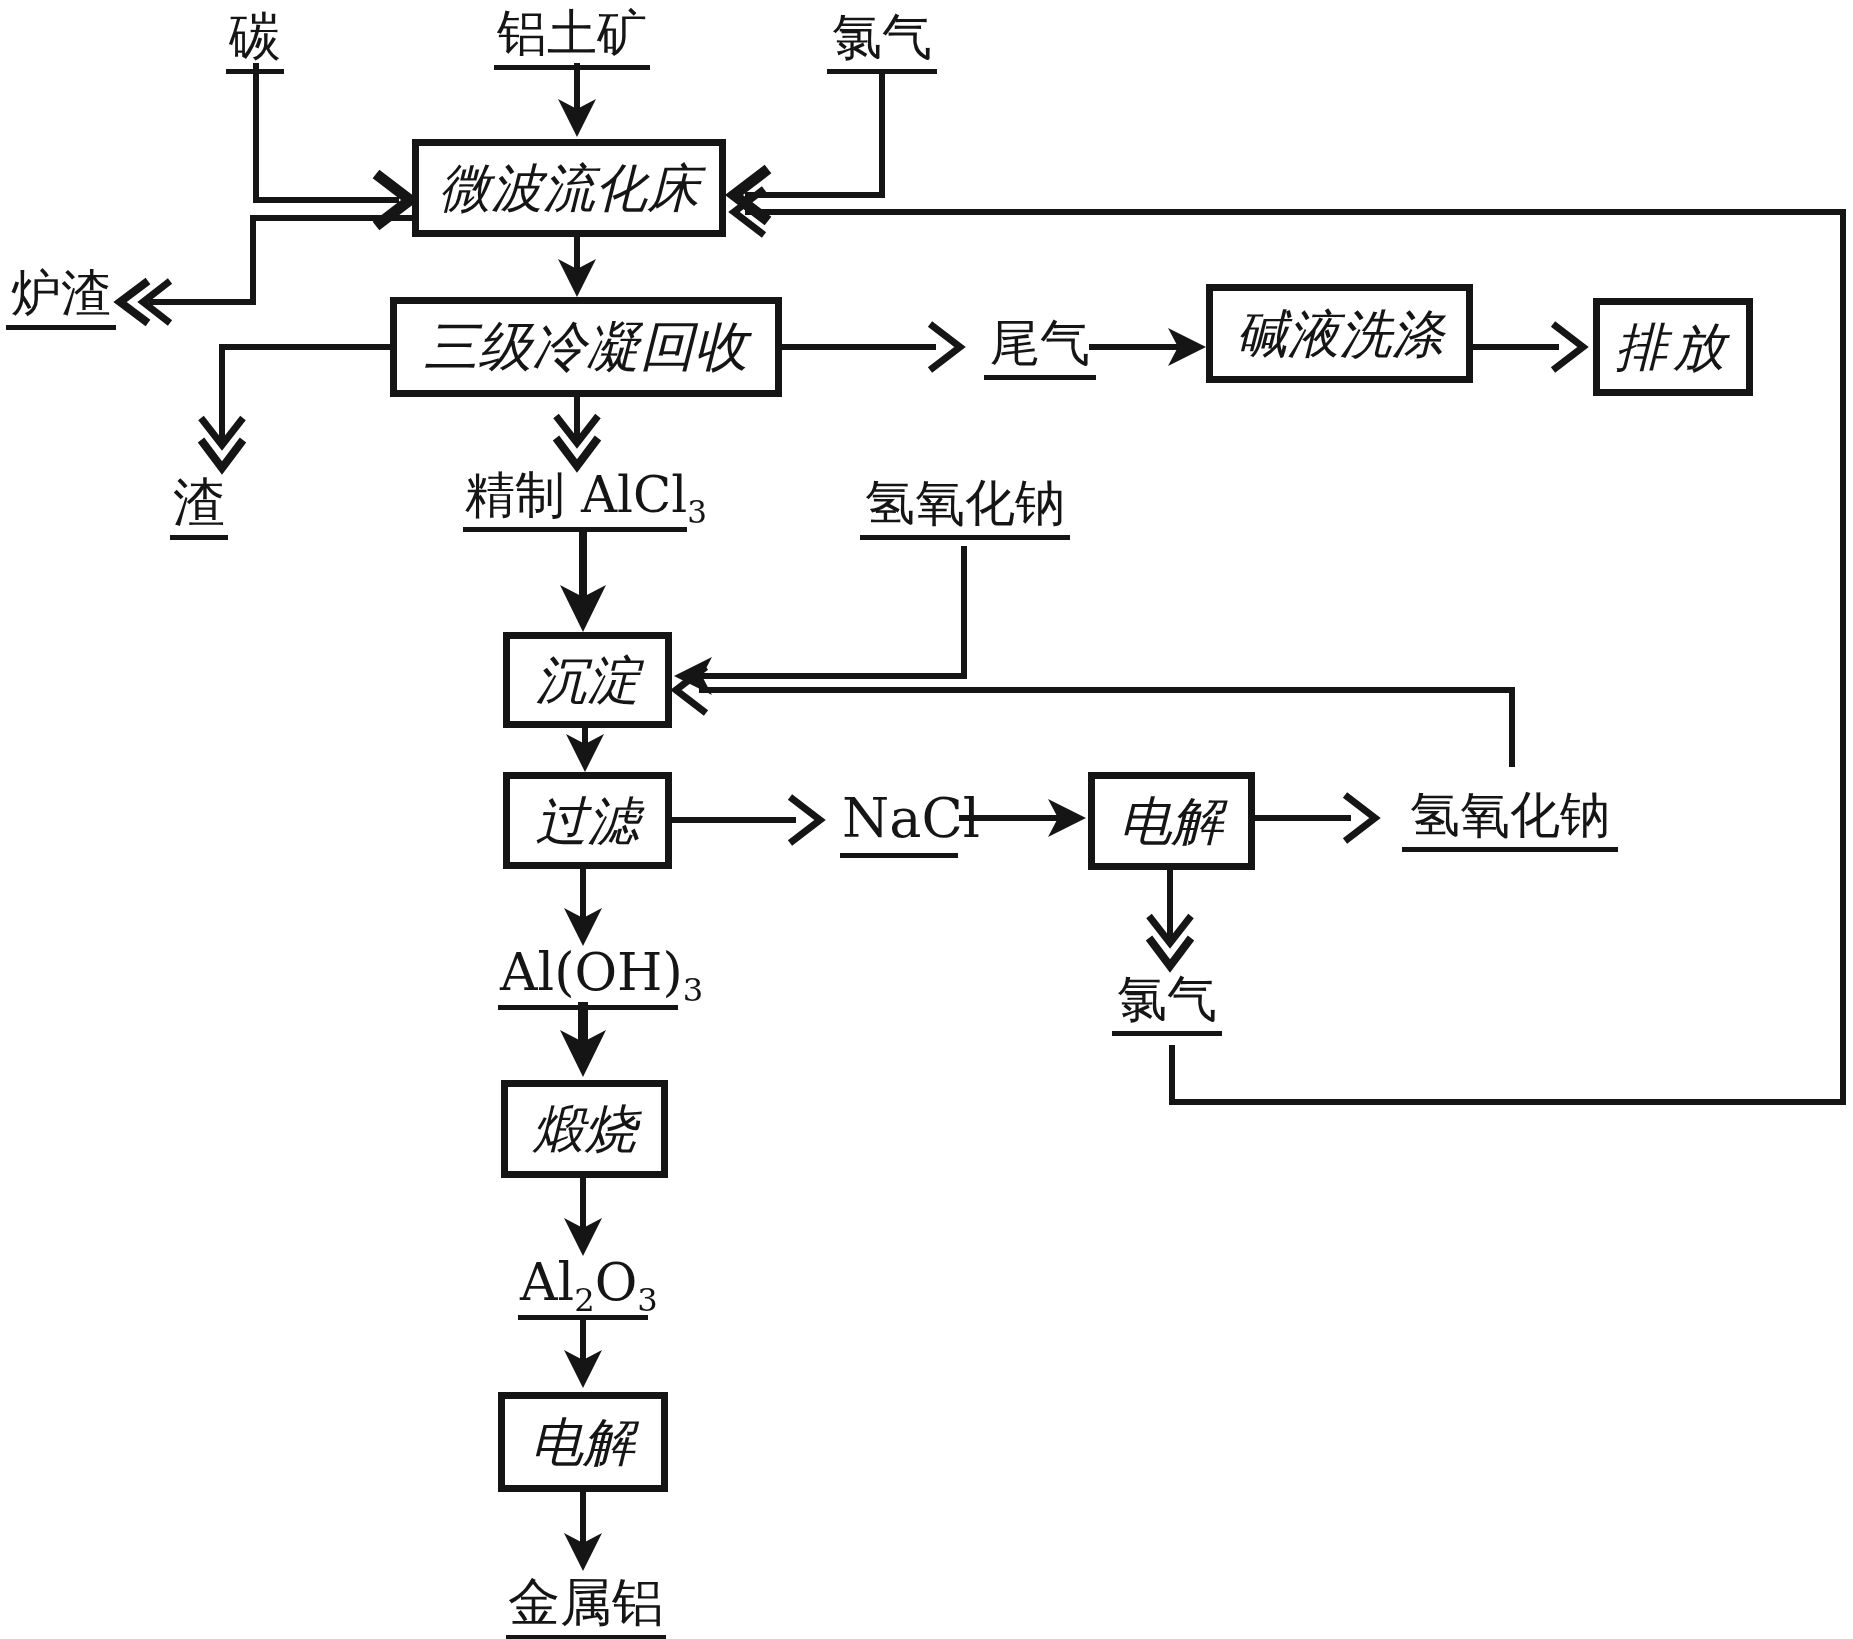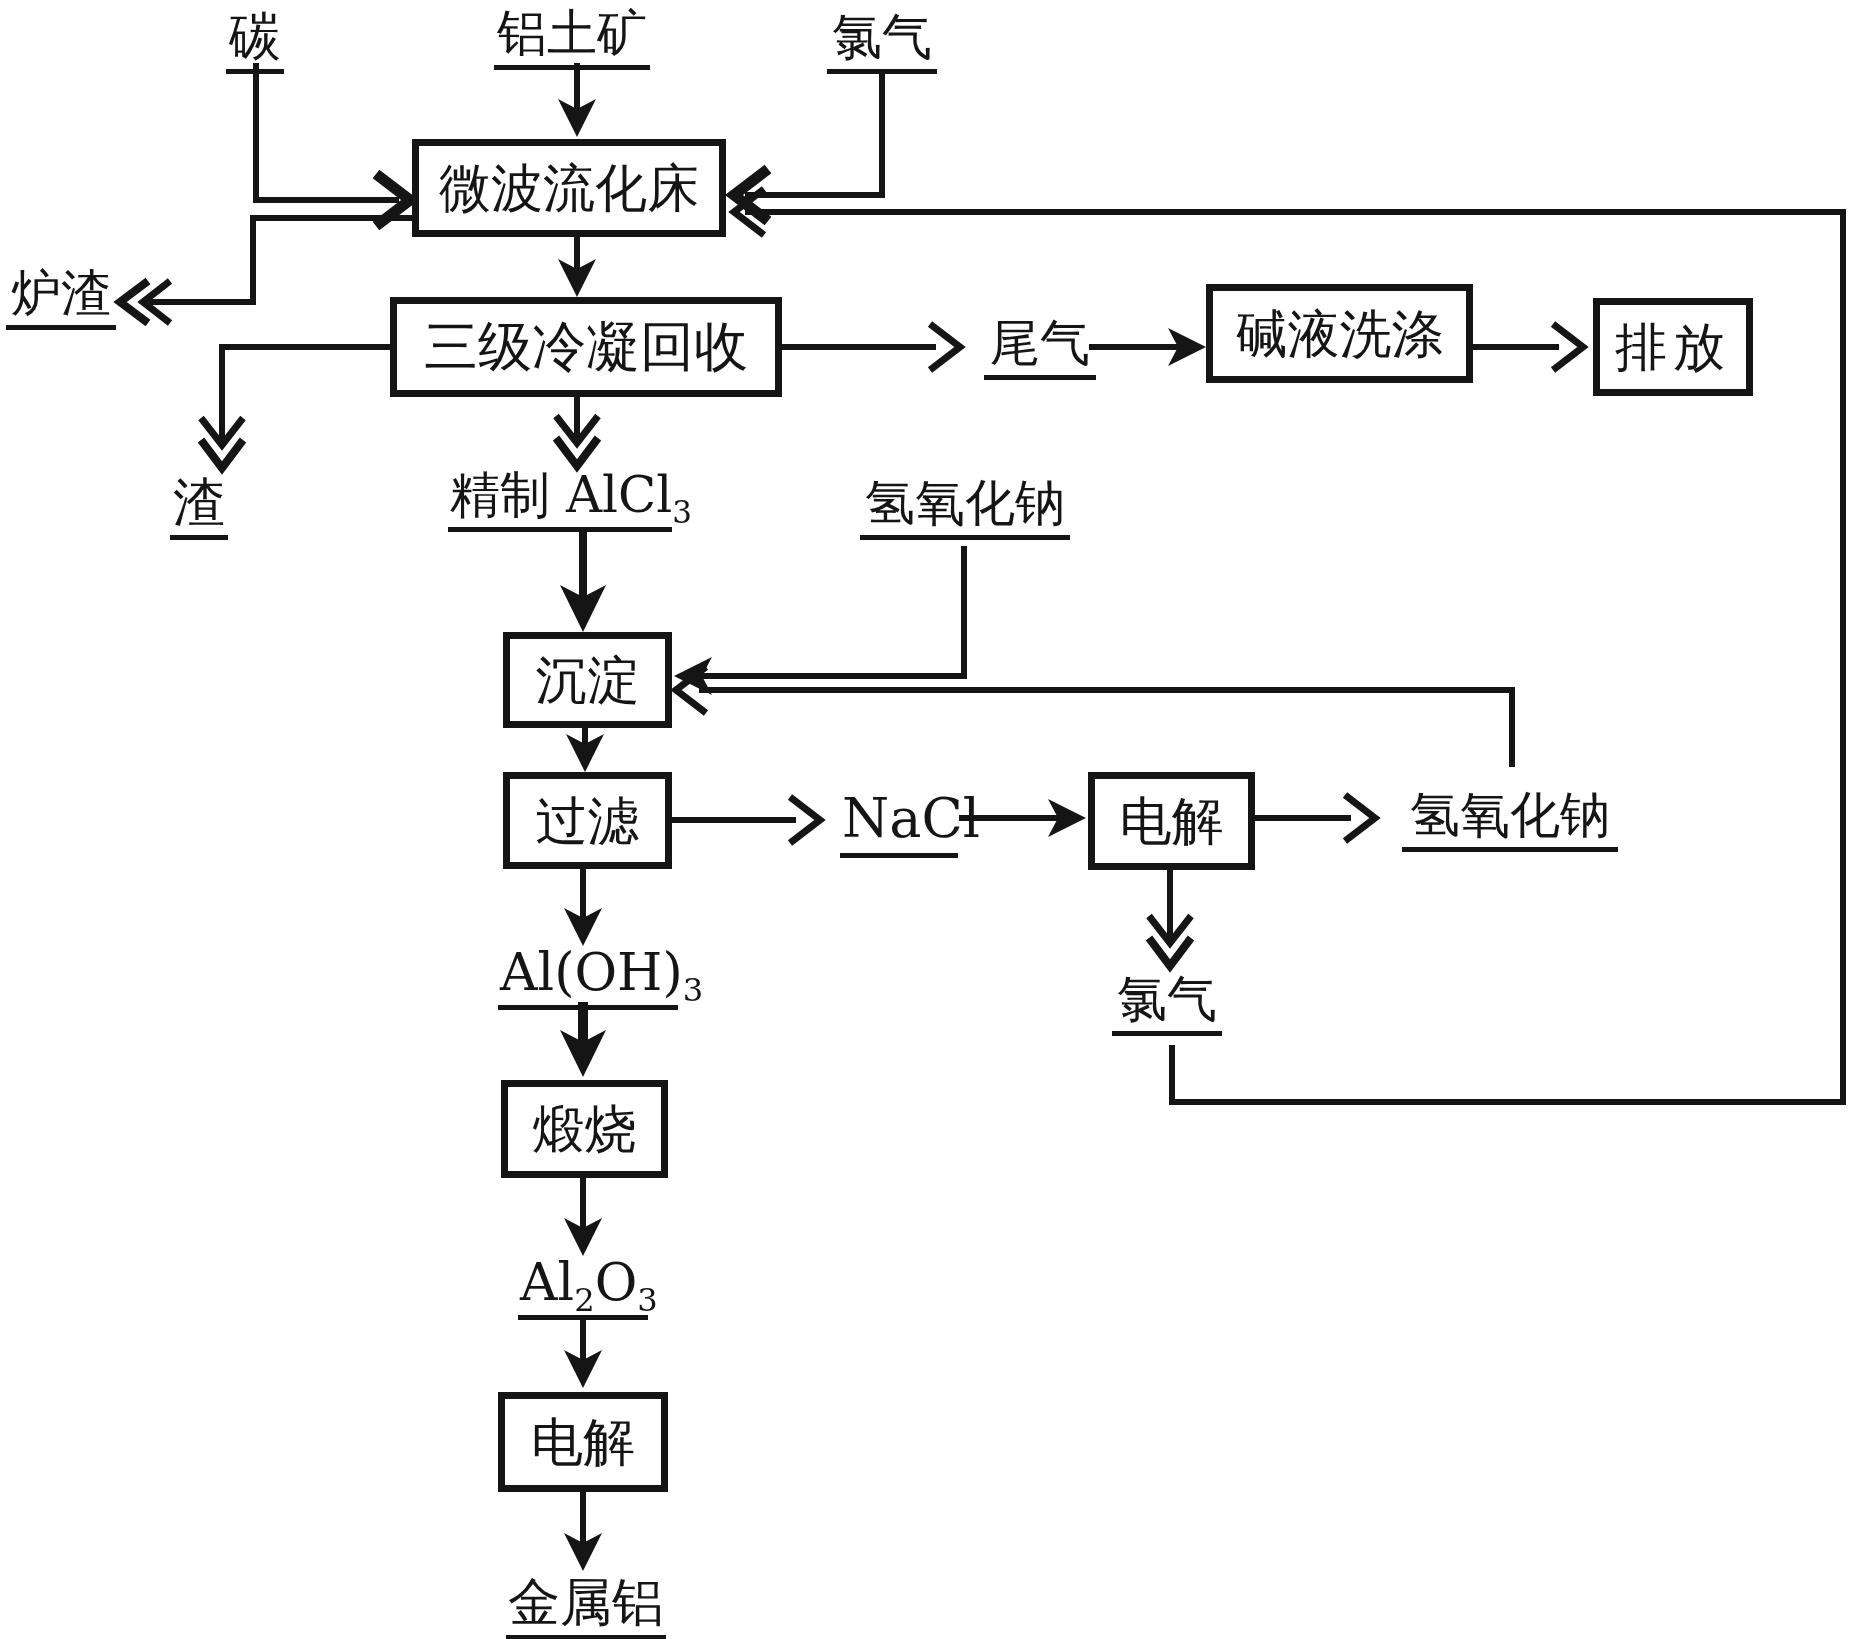--- a/index.html
+++ b/index.html
@@ -14,20 +14,21 @@
   #lines{position:absolute;left:0;top:0;}
   .box{
     position:absolute;
     box-sizing:border-box;
     border:7px solid #151515;
     background:#ffffff;
     display:flex;align-items:center;justify-content:center;
     text-align:center;
     line-height:1;
     white-space:nowrap;
+    font-style:italic;
   }
   .lbl{
     position:absolute;
     box-sizing:border-box;
     border-bottom:5px solid #151515;
     text-align:center;
     line-height:1.08;
     padding:0 2px 5px 2px;
     white-space:nowrap;
   }
@@ -142,21 +143,21 @@
   </div>
 
   <div class="lbl" style="left:6px;top:266px;width:110px;font-size:50px;">
     <span>炉渣</span>
   </div>
 
   <div class="lbl" style="left:170px;top:474px;width:58px;font-size:52px;">
     <span>渣</span>
   </div>
 
-  <div class="lbl" style="left:448px;top:468px;width:224px;font-size:50px;">
+  <div class="lbl" style="left:463px;top:468px;width:224px;font-size:50px;">
     <span>精制 AlCl</span><sub>3</sub>
   </div>
 
   <div class="lbl" style="left:976px;top:316px;width:112px;font-size:50px;margin-left:8px;">
     <span>尾气</span>
   </div>
 
   <div class="lbl" style="left:860px;top:476px;width:210px;font-size:50px;">
     <span>氢氧化钠</span>
   </div>

